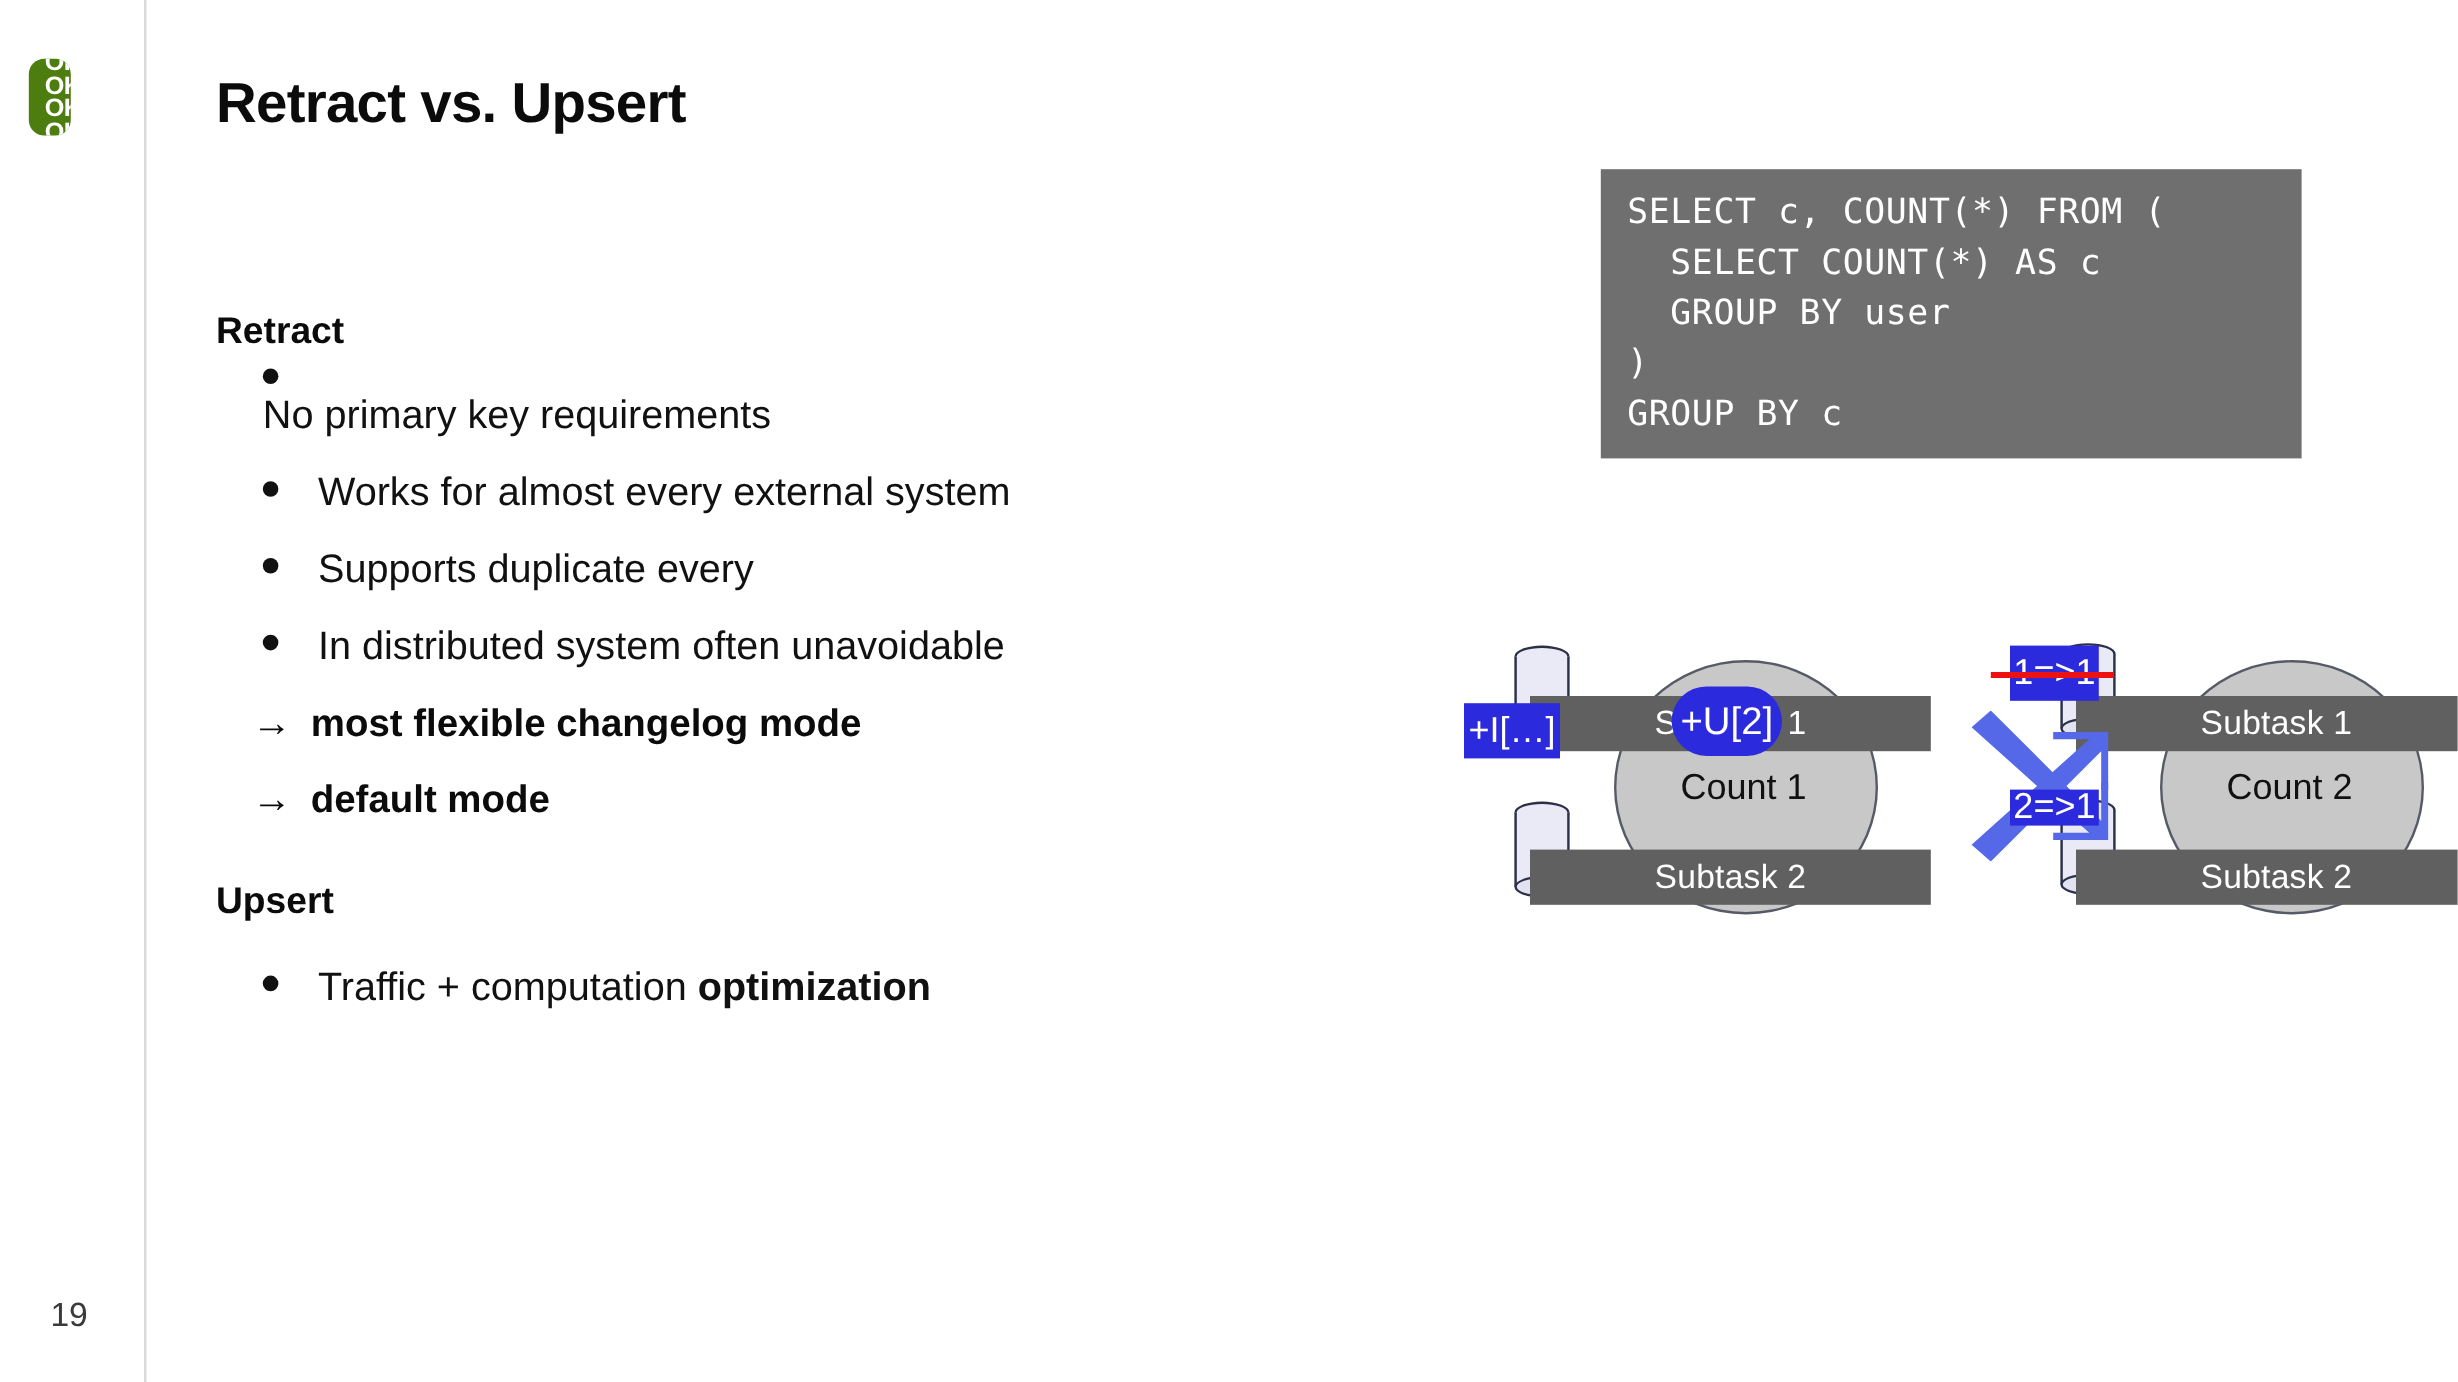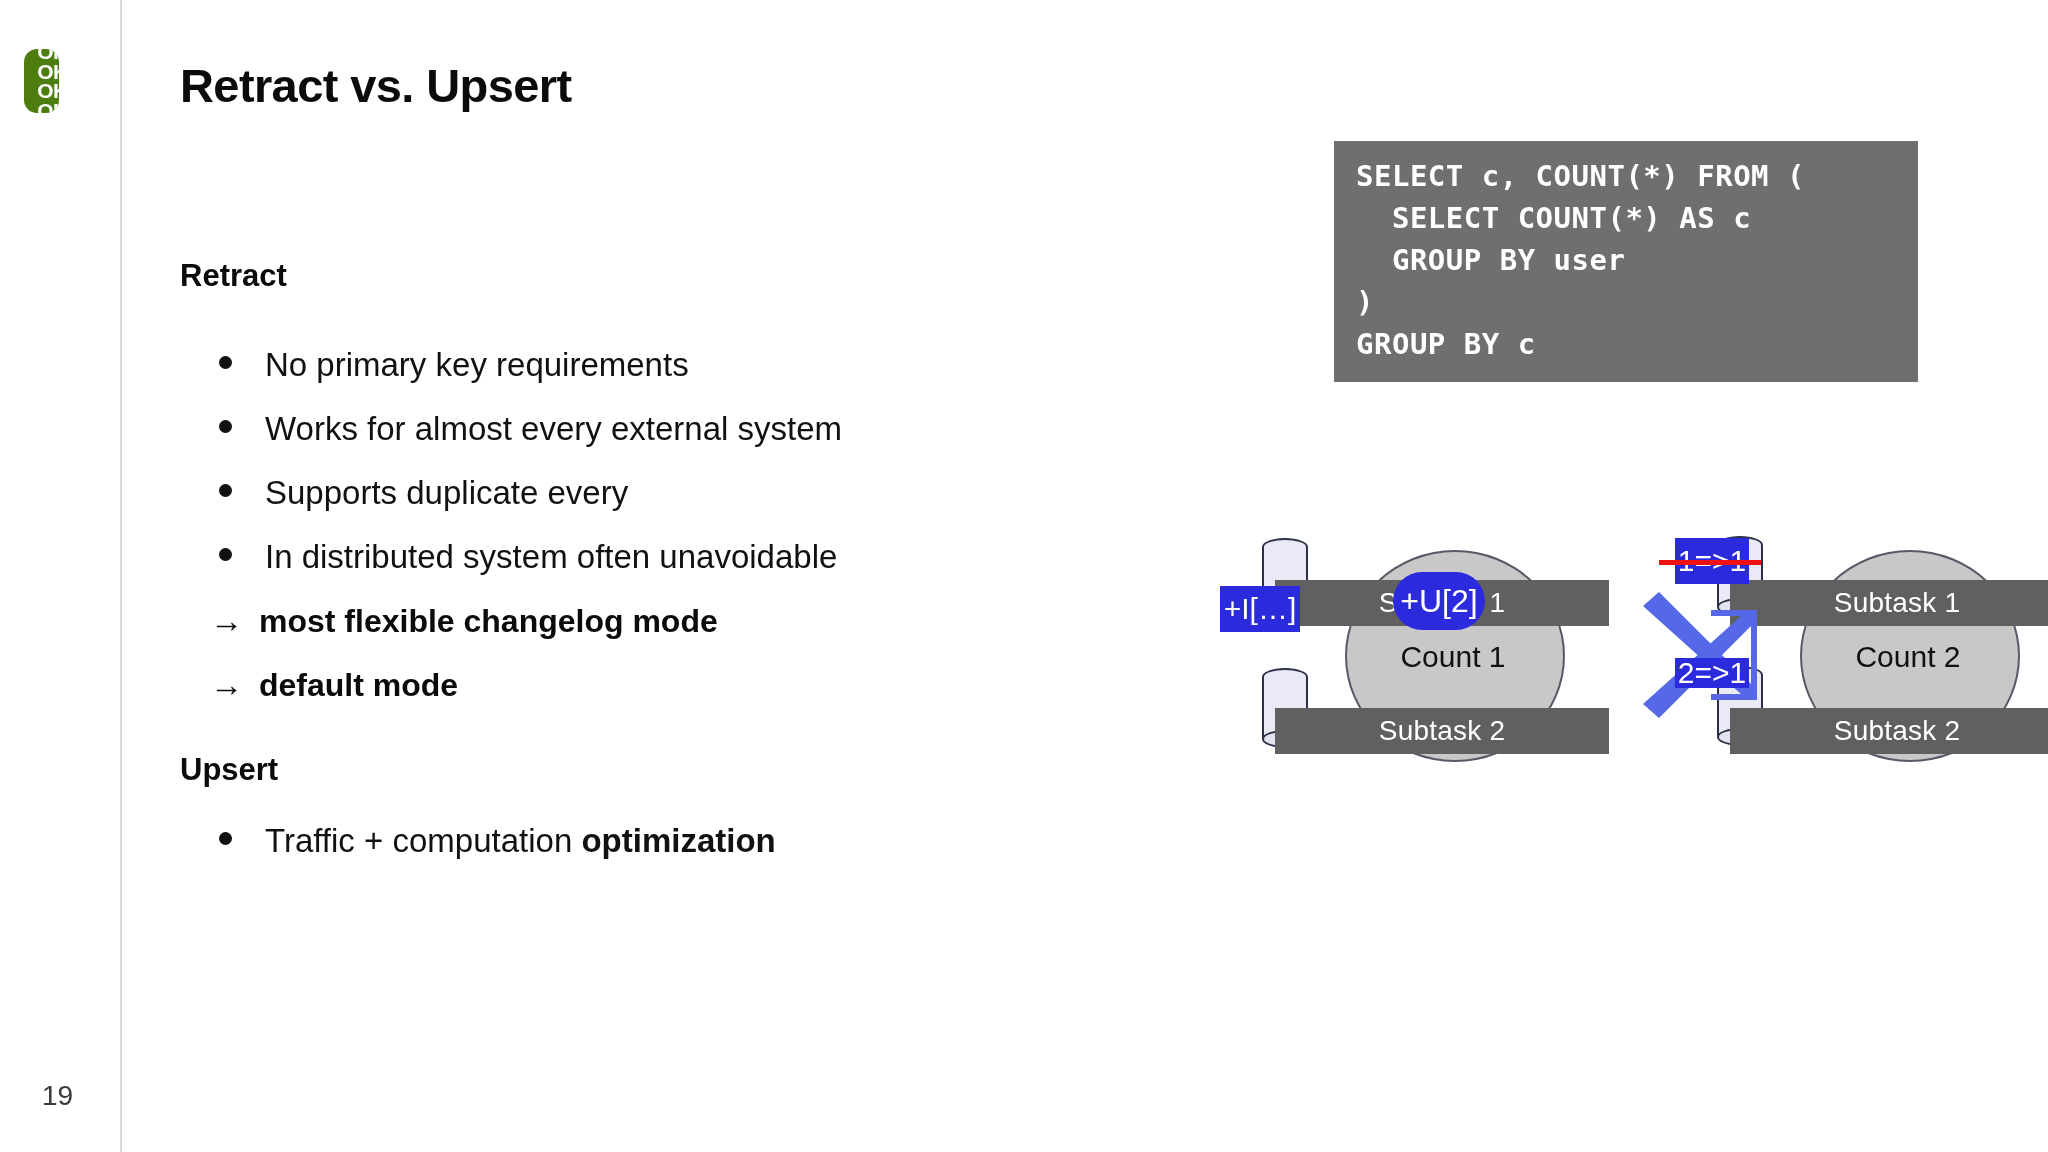--- a/index.html
+++ b/index.html
@@ -114,21 +114,21 @@
     color: #0b0b0b;
   }
   .arrow-line .arw {
     margin-left: 30px;
     margin-right: 16px;
     font-weight: 400;
     font-size: 33px;
   }
 
   .sp-retract-head { margin-top: 0; }
-  .b1 { margin-top: 52px; }
+  .b1 { margin-top: 20px; flex-direction: column; }
   .b2 { margin-top: 26px; }
   .b3 { margin-top: 26px; }
   .b4 { margin-top: 26px; }
   .a1 { margin-top: 26px; }
   .a2 { margin-top: 26px; }
   .upsert-head { margin-top: 48px; }
   .u1 { margin-top: 34px; }
   .u2 { margin-top: 26px; }
 
   
@@ -141,21 +141,20 @@
     box-sizing: border-box;
   }
   .sql-line {
     font-family: "DejaVu Sans Mono", "Liberation Mono", monospace;
     font-size: 29px;
     line-height: 42px;
     color: #ffffff;
     white-space: pre;
     padding-left: 22px;
     letter-spacing: 0.5px;
-    font-weight: bold;
   }
 
   
   .diagram {
     position: absolute;
     left: 1120px; top: 530px;
     width: 920px; height: 260px;
   }
   .cluster { position: absolute; top: 0; width: 400px; height: 260px; }
   .cluster-left  { left: 100px; }

